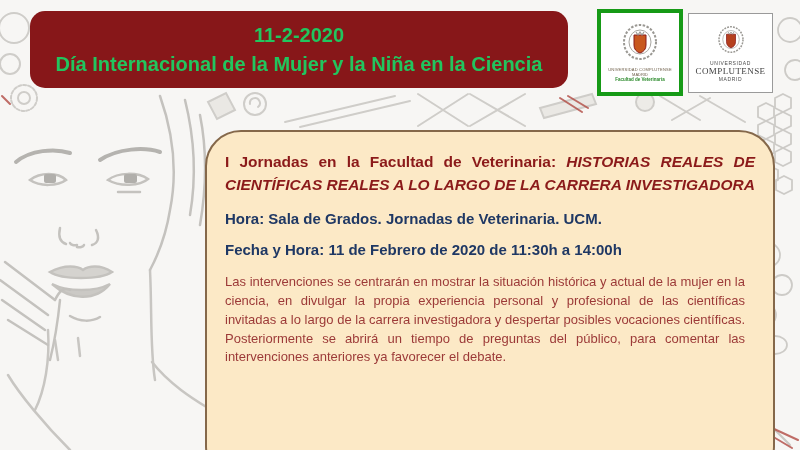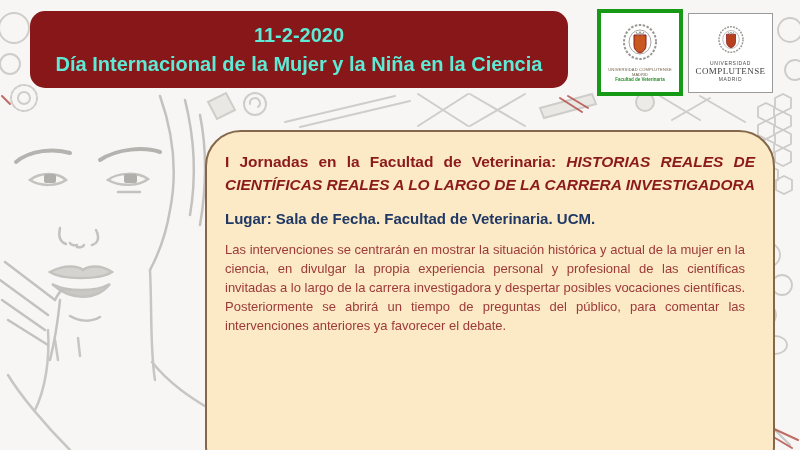--- a/index.html
+++ b/index.html
@@ -2,21 +2,21 @@
 <html><head>
 <meta charset="utf-8">
 <style>
   html,body{margin:0;padding:0;}
   body{width:800px;height:450px;font-family:"Liberation Sans",sans-serif;}
   .slide{position:relative;width:800px;height:450px;background:#f7f6f4;overflow:hidden;}
   svg.bg{position:absolute;left:0;top:0;width:800px;height:450px;}
 
   
   .banner{position:absolute;left:30px;top:11px;width:538px;height:77px;background:#871719;
-    border-radius:15px;color:#5eead4;display:flex;flex-direction:column;justify-content:center;
+    border-radius:15px;color:#22c55e;display:flex;flex-direction:column;justify-content:center;
     align-items:center;text-align:center;}
   .banner .date{font-size:20px;font-weight:bold;line-height:1.45;}
   .banner .title{font-size:20px;font-weight:bold;line-height:1.45;padding:0 10px;text-align:center;}
 
   
   .logo-vet{position:absolute;left:597px;top:9px;width:86px;height:87px;background:#ffffff;
     border:4px solid #169a16;box-sizing:border-box;display:flex;flex-direction:column;
     align-items:center;justify-content:center;text-align:center;}
   .logo-vet .l1{font-size:4px;color:#6b5b45;letter-spacing:.2px;margin-top:2px;}
   .logo-vet .l2{font-size:4px;color:#6b5b45;}
@@ -158,17 +158,18 @@
       <path d="M14,12 h12 v10 q0,6 -6,8 q-6,-2 -6,-8 Z" fill="#b5401e" stroke="#8b1a1a" stroke-width="1"></path>
       <path d="M16,9 l2,3 2,-3 2,3 2,-3" fill="none" stroke="#9a9893" stroke-width="1.2"></path>
     </svg>
     <div class="l1">UNIVERSIDAD</div>
     <div class="l2">COMPLUTENSE</div>
     <div class="l3">MADRID</div>
   </div>
 
   <div class="event-box">
     <p class="event-title"><span>I Jornadas en la Facultad de Veterinaria: </span><span class="emph">HISTORIAS REALES DE CIENTÍFICAS REALES A LO LARGO DE LA CARRERA INVESTIGADORA</span></p>
-    <p class="info-line"><span>Lugar: </span><span>Sala de Fecha. Facultad de Veterinaria. UCM.</span></p>
+    <p class="info-line"><span>Hora: </span><span>Sala de Grados. Jornadas de Veterinaria. UCM.</span></p>
+    <p class="info-line"><span>Fecha y Hora: </span><span>11 de Febrero de 2020 de 11:30h a 14:00h</span></p>
     <p class="event-desc">Las intervenciones se centrarán en mostrar la situación histórica y actual de la mujer en la ciencia, en divulgar la propia experiencia personal y profesional de las científicas invitadas a lo largo de la carrera investigadora y despertar posibles vocaciones científicas. Posteriormente se abrirá un tiempo de preguntas del público, para comentar las intervenciones anteriores ya favorecer el debate.</p>
   </div>
 
 </div>
 
 </body></html>

